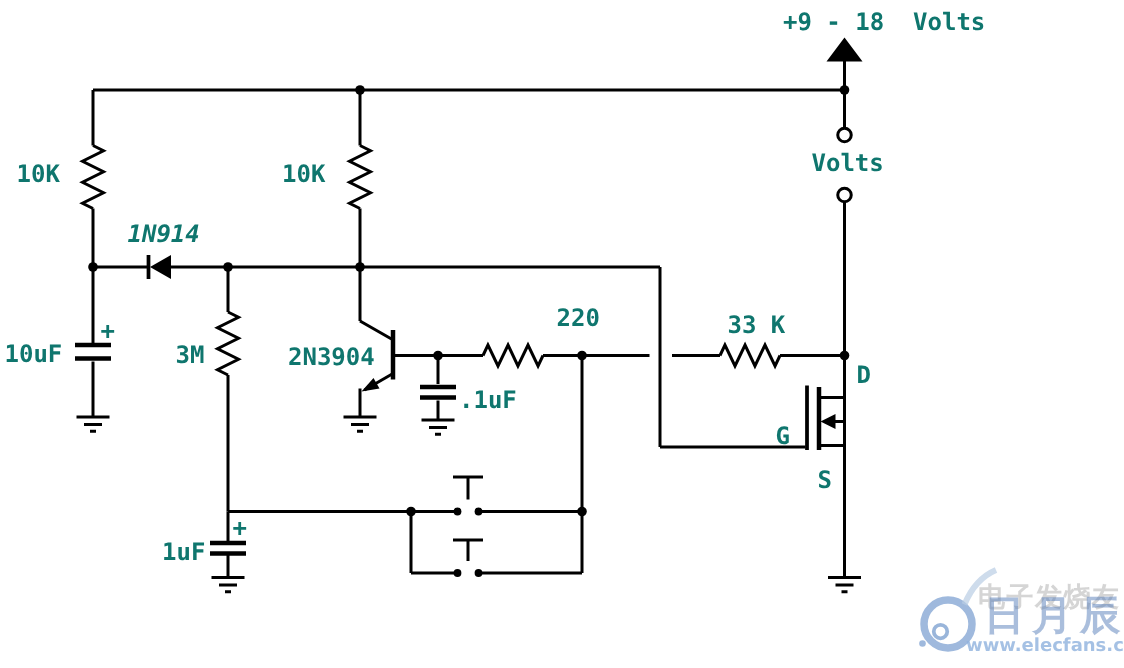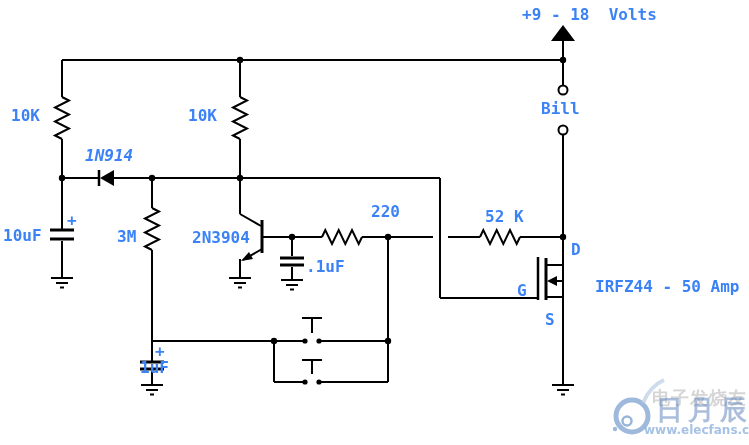--- a/index.html
+++ b/index.html
@@ -7,21 +7,21 @@
     position:relative;
     width:749px;height:445px;
     background:#fff;
     overflow:hidden;
     font-family:"DejaVu Sans Mono","Liberation Mono",monospace;
   }
   #stage svg{position:absolute;left:0;top:0;}
   .lbl{
     position:absolute;
     font:bold 16px "DejaVu Sans Mono","Liberation Mono",monospace;
-    color:#3b82f6;
+    color:#0f766e;
     line-height:1;
     white-space:pre;
     letter-spacing:0px;
   }
   
   .watermark{
     position:absolute;left:606px;top:374px;width:143px;height:71px;
     pointer-events:none;
   }
   .watermark .wm-brand{
@@ -200,36 +200,35 @@
         <circle cx="292" cy="237" r="3.2"></circle>
         <circle cx="388" cy="237" r="3.2"></circle>
         <circle cx="563" cy="237" r="3.2"></circle>
         <circle cx="274" cy="341" r="3.2"></circle>
         <circle cx="388" cy="341" r="3.2"></circle>
       </g>
     </g>
   </svg>
 
   <div class="lbl" style="left:522px;top:7px;">+9 - 18  Volts</div>
-  <div class="lbl" style="left:541px;top:101px;">Bill</div>
+  <div class="lbl" style="left:541px;top:101px;">Volts</div>
   <div class="lbl" style="left:11px;top:108px;">10K</div>
   <div class="lbl" style="left:188px;top:108px;">10K</div>
   <div class="lbl" style="left:85px;top:148px;font-style:italic;">1N914</div>
   <div class="lbl" style="left:3px;top:228px;">10uF</div>
   <div class="lbl" style="left:67px;top:213px;">+</div>
   <div class="lbl" style="left:117px;top:229px;">3M</div>
   <div class="lbl" style="left:192px;top:230px;">2N3904</div>
   <div class="lbl" style="left:306px;top:259px;">.1uF</div>
   <div class="lbl" style="left:331px;top:204px;margin-left:40px;">220</div>
-  <div class="lbl" style="left:485px;top:209px;">52 K</div>
+  <div class="lbl" style="left:485px;top:209px;">33 K</div>
   <div class="lbl" style="left:571px;top:242px;">D</div>
   <div class="lbl" style="left:517px;top:283px;">G</div>
   <div class="lbl" style="left:545px;top:312px;">S</div>
-  <div class="lbl" style="left:595px;top:279px;">IRFZ44 - 50 Amp</div>
-  <div class="lbl" style="left:108px;top:360px;margin-left:32px;">1uF</div>
+  <div class="lbl" style="left:108px;top:360px;">1uF</div>
   <div class="lbl" style="left:155px;top:344px;">+</div>
 
   <div class="watermark">
     <svg class="wm-logo" width="64" height="62" viewBox="0 0 64 62">
       <g fill="none">
         <circle cx="26" cy="42" r="16" stroke="rgba(135,168,212,0.8)" stroke-width="5" fill="#fff"></circle>
         <circle cx="21" cy="47" r="4.5" stroke="rgba(135,168,212,0.85)" stroke-width="2.5"></circle>
         <path d="M37,29 Q44,12 58,6" stroke="rgba(185,205,228,0.7)" stroke-width="4"></path>
         <circle cx="9" cy="55" r="2.2" fill="rgba(135,168,212,0.8)"></circle>
       </g>

